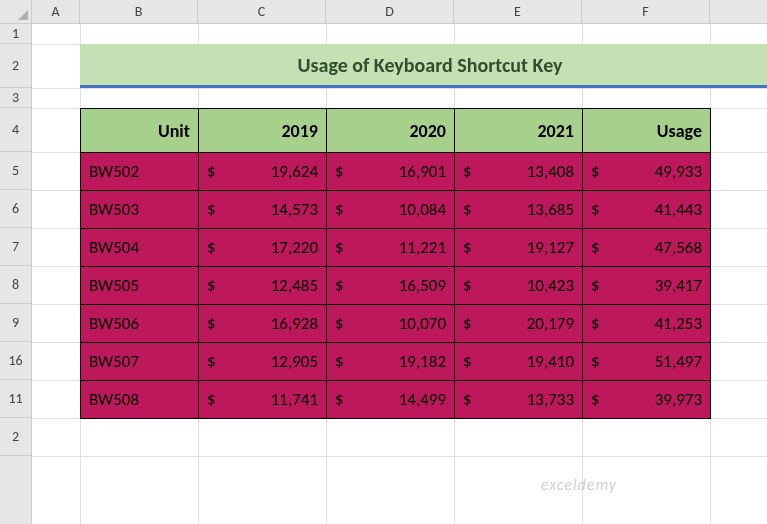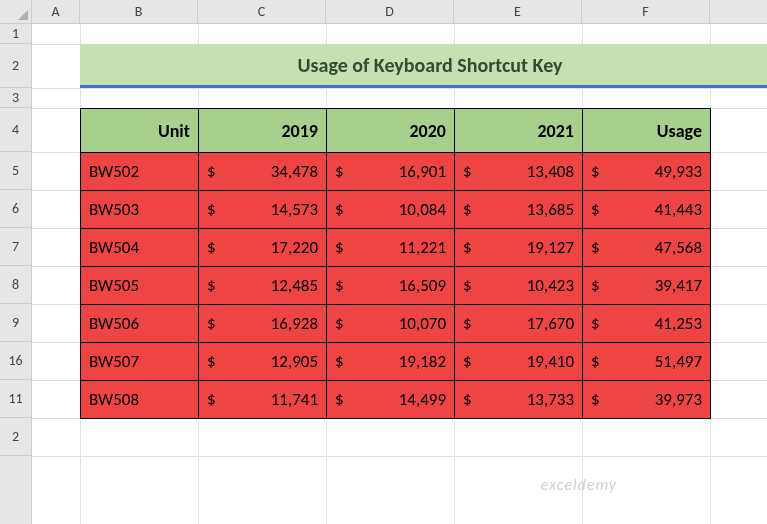--- a/index.html
+++ b/index.html
@@ -73,21 +73,21 @@
   .data-table {
     position: absolute;
     border-collapse: collapse;
     table-layout: fixed;
   }
   .data-table th, .data-table td {
     border: 1px solid #000;
     padding: 0 8px;
     height: 38px;
     font-size: 17px;
-    background: #ef4444;
+    background: #be185d;
   }
   .data-table th {
     background: #a8d08d;
     font-weight: bold;
     text-align: right;
     font-size: 18px;
   }
   .data-table td.unit { text-align: left; }
   .moneycell {
     padding: 0 !important;
@@ -176,21 +176,21 @@
           <th>2021</th>
           <th>Usage</th>
         </tr>
       </thead>
       <tbody id="tbody">
           <tr>
             <td class="unit">BW502</td>
             <td class="moneycell">
               <div class="m">
                 <span class="sym">$</span>
-                <span class="num">34,478</span>
+                <span class="num">19,624</span>
               </div>
             </td>
             <td class="moneycell">
               <div class="m">
                 <span class="sym">$</span>
                 <span class="num">16,901</span>
               </div>
             </td>
             <td class="moneycell">
               <div class="m">
@@ -296,21 +296,21 @@
             </td>
             <td class="moneycell">
               <div class="m">
                 <span class="sym">$</span>
                 <span class="num">10,070</span>
               </div>
             </td>
             <td class="moneycell">
               <div class="m">
                 <span class="sym">$</span>
-                <span class="num">17,670</span>
+                <span class="num">20,179</span>
               </div>
             </td>
             <td class="moneycell">
               <div class="m">
                 <span class="sym">$</span>
                 <span class="num">41,253</span>
               </div>
             </td>
           </tr>
           <tr>

